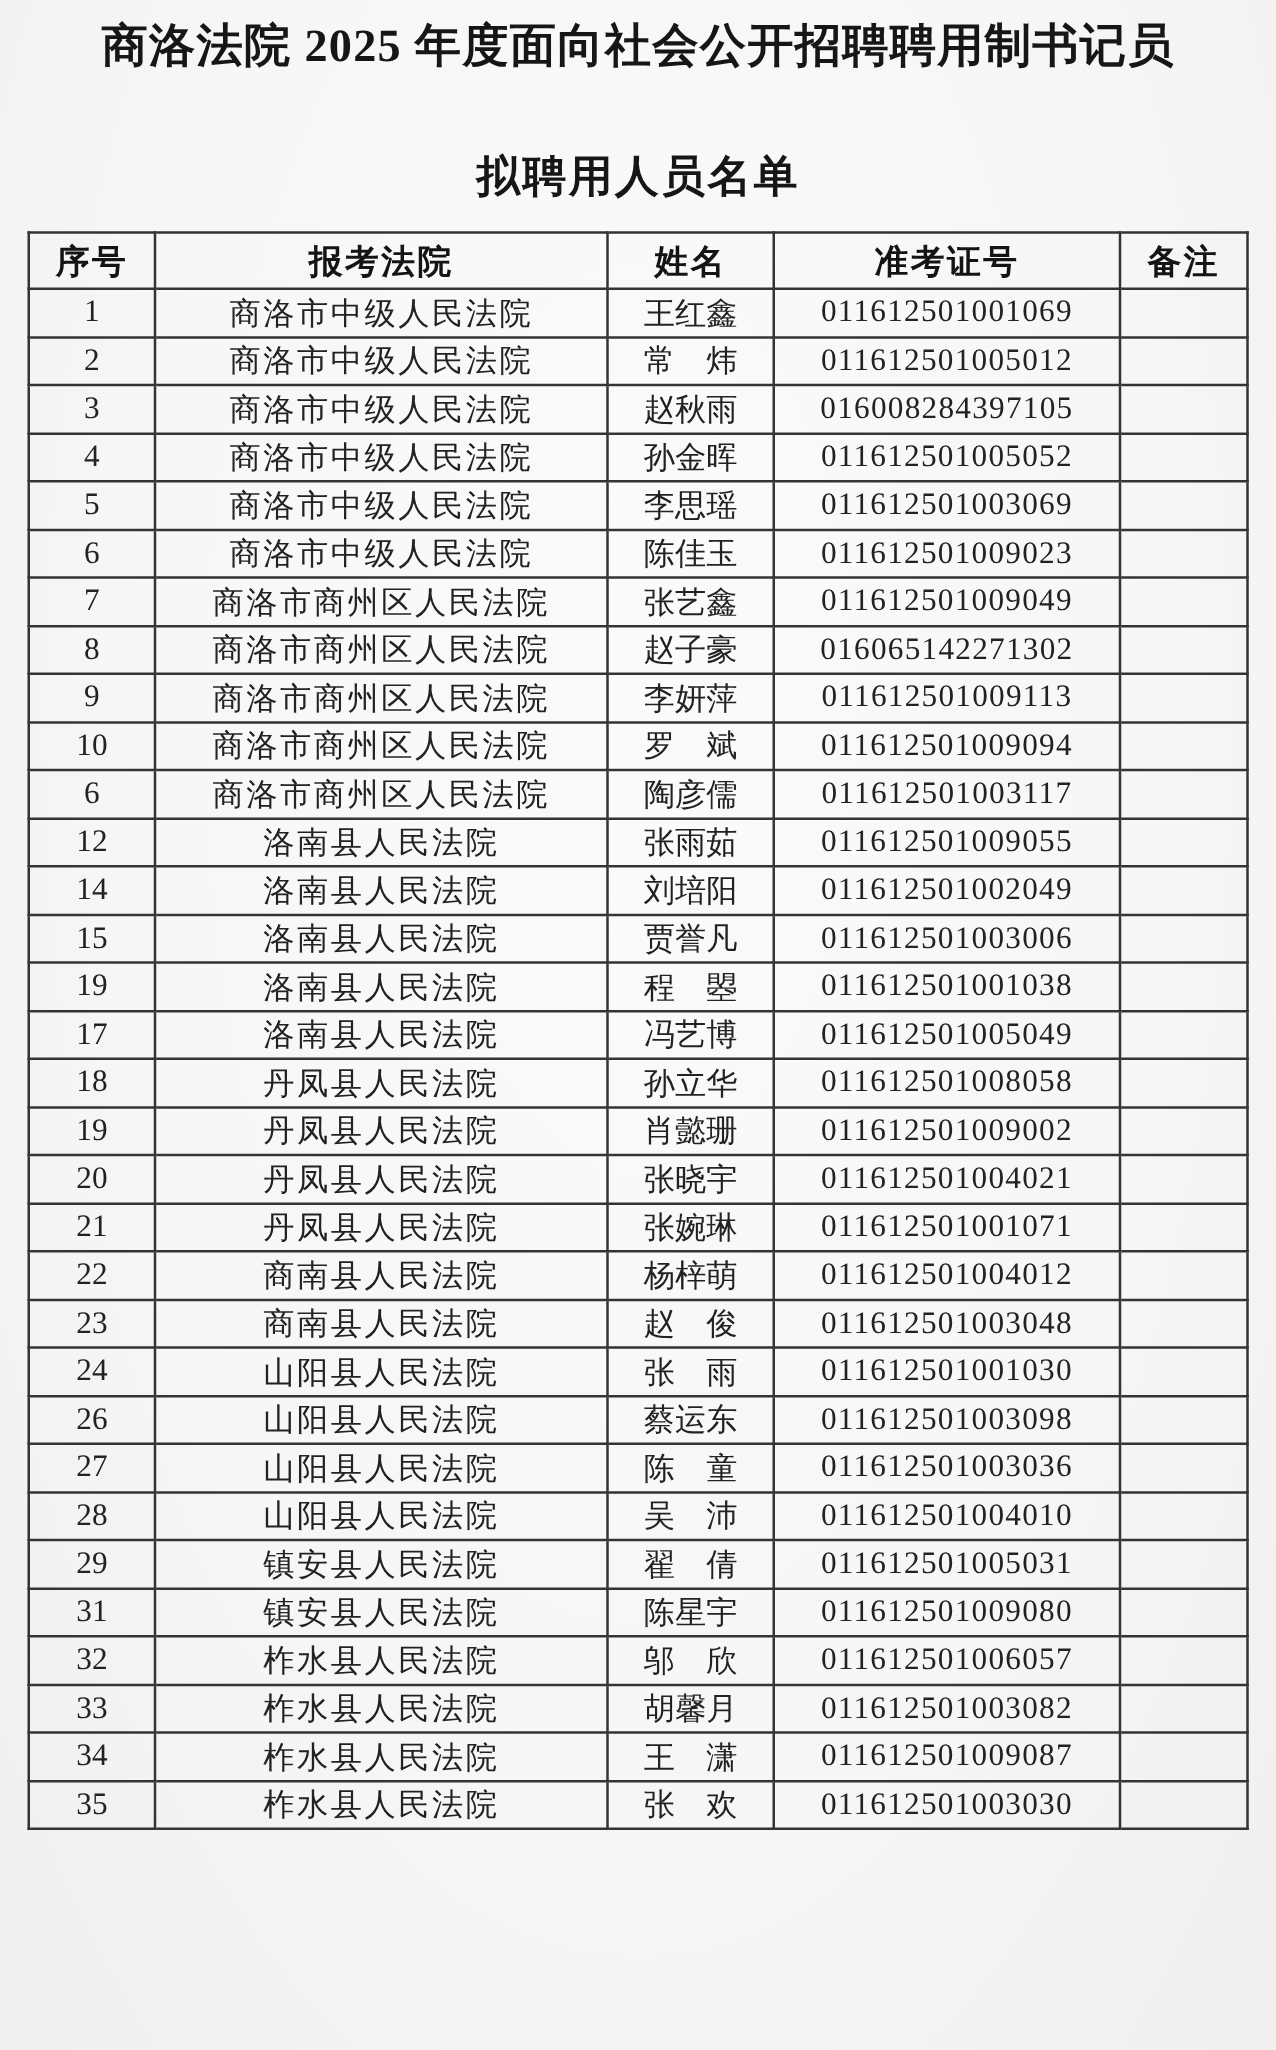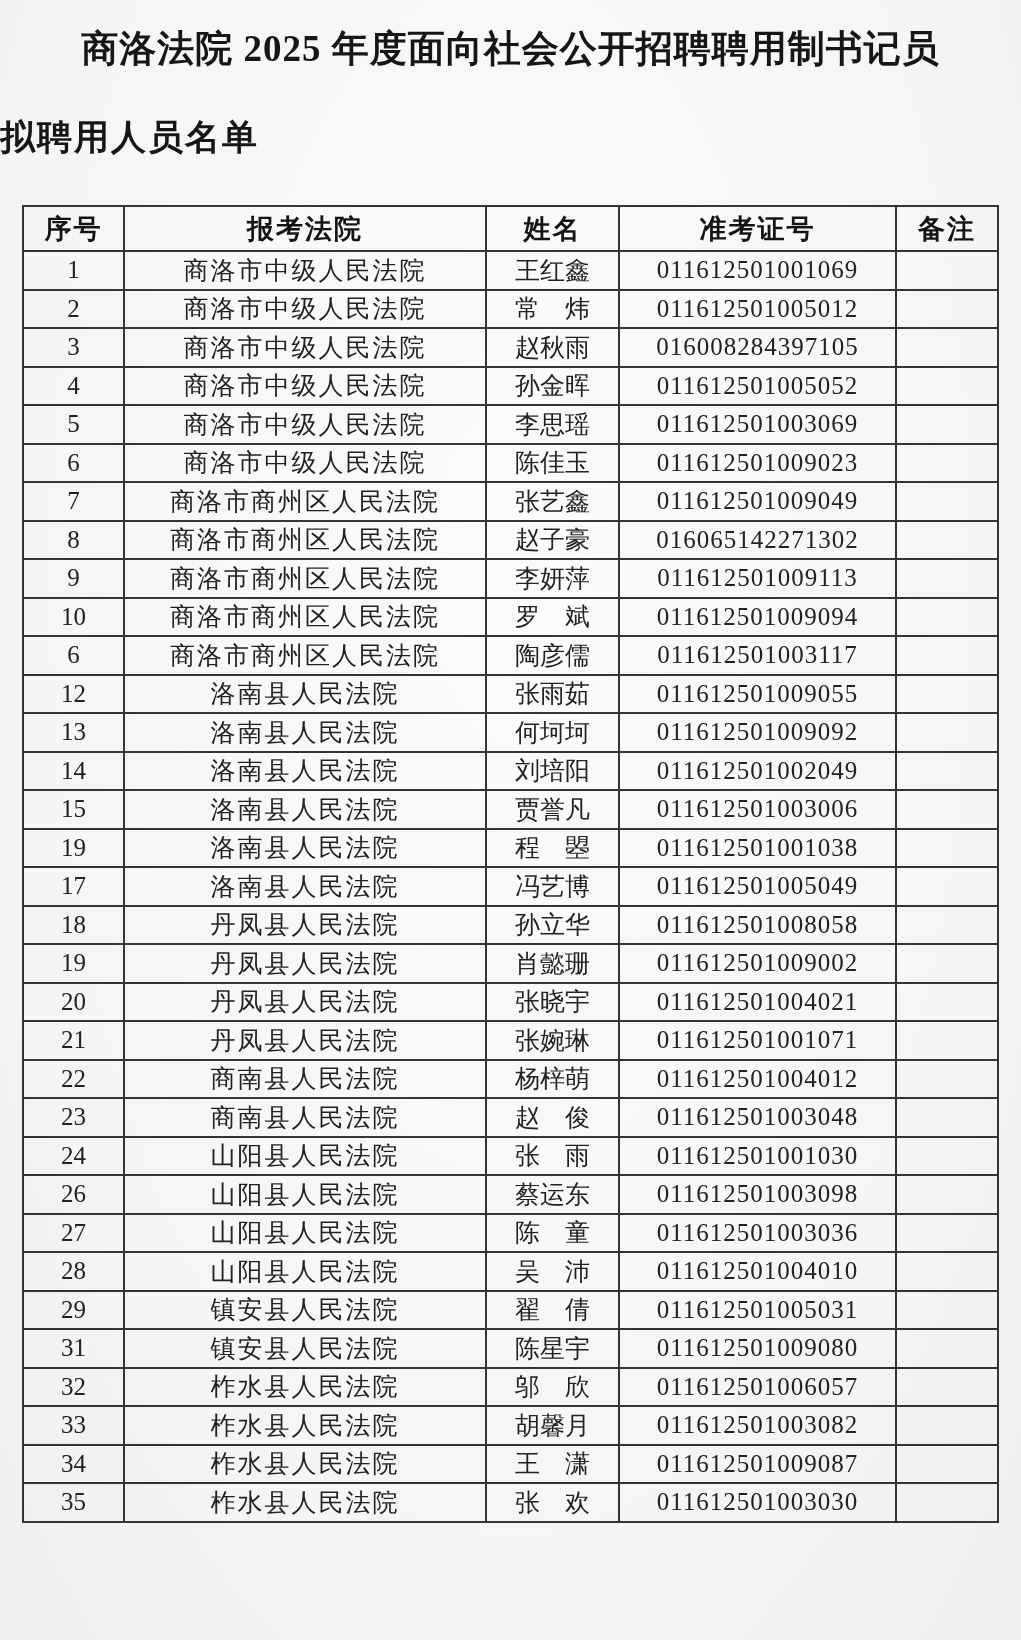--- a/index.html
+++ b/index.html
@@ -8,43 +8,43 @@
   }
   body {
     width: 1021px;
     height: 1640px;
     background: radial-gradient(ellipse at 50% 35%, #fbfbfa 0%, #f6f6f4 60%, #efefed 100%);
     font-family: "Liberation Serif", "DejaVu Serif", serif;
     color: #1c1c1c;
     overflow: hidden;
   }
   .doc {
-    padding-top: 24px;
+    padding-top: 12px;
   }
   .title-line1 {
     margin: 0;
     text-align: center;
     font-size: 37px;
     font-weight: bold;
     letter-spacing: 1px;
     color: #161616;
   }
   .title-line2 {
-    margin: 40px 0 0 0;
-    text-align: left;
+    margin: 56px 0 0 0;
+    text-align: center;
     font-size: 35px;
     font-weight: bold;
     letter-spacing: 2px;
     color: #161616;
   }
   table.roster {
     border-collapse: collapse;
     table-layout: fixed;
     width: 975px;
-    margin: 44px auto 0 auto;
+    margin: 20px auto 0 auto;
     background: transparent;
   }
   table.roster th,
   table.roster td {
     border: 2px solid #343434;
     text-align: center;
     vertical-align: middle;
     white-space: nowrap;
     overflow: hidden;
     padding: 0;
@@ -183,27 +183,20 @@
   </tr>
 
   <tr>
     <td>12</td>
     <td class="cell-court">洛南县人民法院</td>
     <td>张雨茹</td>
     <td class="cell-ticket">011612501009055</td>
     <td></td>
   </tr>
 
-  <tr>
-    <td>13</td>
-    <td class="cell-court">洛南县人民法院</td>
-    <td>何坷坷</td>
-    <td class="cell-ticket">011612501009092</td>
-    <td></td>
-  </tr>
 
   <tr>
     <td>14</td>
     <td class="cell-court">洛南县人民法院</td>
     <td>刘培阳</td>
     <td class="cell-ticket">011612501002049</td>
     <td></td>
   </tr>
 
   <tr>

